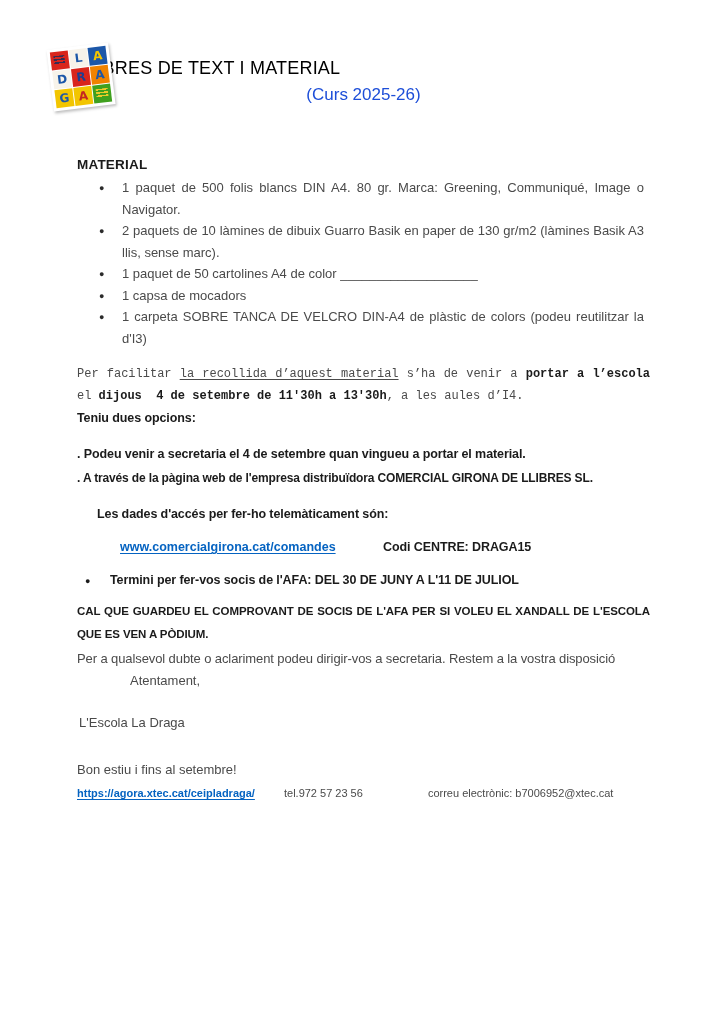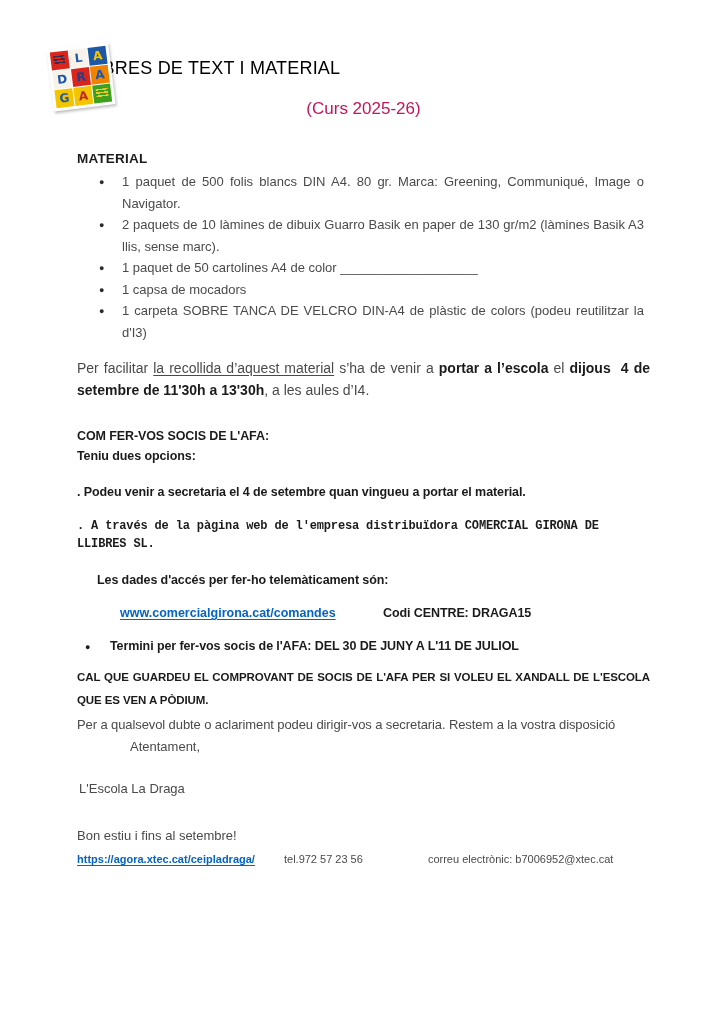--- a/index.html
+++ b/index.html
@@ -69,40 +69,40 @@
     text-align: left;
     font-size: 18px;
     font-weight: normal;
     color: #000000;
     line-height: 24px;
     letter-spacing: 0.2px;
   }
   .doc-subtitle {
     text-align: center;
     font-size: 17px;
-    color: #be185d;
+    color: #1d4ed8;
     line-height: 26px;
-    margin-top: 16px;
+    margin-top: 2px;
   }
   .section-title {
     text-align: center;
     font-size: 16px;
     font-weight: bold;
     color: #000000;
     text-decoration: underline;
     text-underline-offset: 3px;
     text-decoration-thickness: 2px;
     line-height: 22px;
     margin-top: 56px;
     letter-spacing: 0.2px;
   }
 
   
   .material-heading {
-    margin-top: 28px;
+    margin-top: 48px;
     font-size: 13.5px;
     font-weight: bold;
     color: #1b1b1b;
     line-height: 18px;
     letter-spacing: 0.2px;
   }
   ul.material-list {
     list-style: none;
     margin-top: 3px;
   }
@@ -120,40 +120,41 @@
     position: absolute;
     left: 22px;
     top: 1px;
     font-size: 9px;
     color: #2b2b2b;
   }
 
   
   .delivery {
     margin-top: 14px;
-    font-size: 14px;
+    font-size: 12px;
     line-height: 22px;
     text-align: justify;
     max-width: 573px;
+    font-family: Liberation Mono, monospace;
   }
   .delivery .b, .b { font-weight: bold; color: #1b1b1b; }
   .delivery .u, .u { text-decoration: underline; text-underline-offset: 2px; }
 
   
   .mini-bold {
     font-size: 12.5px;
     font-weight: bold;
     color: #1b1b1b;
     line-height: 18px;
     letter-spacing: -0.1px;
   }
   .afa-heading { margin-top: 26px; }
   .afa-subheading { margin-top: 2px; }
   .afa-option1 { margin-top: 18px; }
-  .afa-option2 { margin-top: 16px; font-size: 12px; letter-spacing: -0.15px; font-family: Liberation Mono, monospace; }
+  .afa-option2 { margin-top: 6px; font-size: 12px; letter-spacing: -0.15px; }
   .afa-access { margin-top: 18px; padding-left: 20px; }
   .afa-linkline { margin-top: 15px; padding-left: 43px; font-size: 12.5px; line-height: 18px; }
   .afa-linkline .centre-code { margin-left: 44px; font-weight: bold; color: #1b1b1b; letter-spacing: -0.1px; }
   a.weblink {
     color: #0563c1;
     font-weight: bold;
     text-decoration: underline;
     text-underline-offset: 2px;
   }
   .termini {
@@ -247,21 +248,20 @@
   <ul class="material-list">
     <li><span>1 paquet de 500 folis blancs DIN A4. 80 gr. Marca: Greening, Communiqué, Image o Navigator.</span></li>
     <li><span>2 paquets de 10 làmines de dibuix Guarro Basik en paper de 130 gr/m2 (làmines Basik A3 llis, sense marc).</span></li>
     <li><span>1 paquet de 50 cartolines A4 de color ___________________</span></li>
     <li><span>1 capsa de mocadors</span></li>
     <li><span>1 carpeta SOBRE TANCA DE VELCRO DIN-A4 de plàstic de colors (podeu reutilitzar la d'I3)</span></li>
   </ul>
 
   <p class="delivery"><span>Per facilitar </span><span class="u">la recollida d’aquest material</span><span> s’ha de venir a </span><span class="b">portar a l’escola</span><span> el </span><span class="b">dijous&nbsp; 4 de setembre de 11'30h a 13'30h</span><span>, a les aules d’I4.</span></p>
 
-  <div class="mini-bold afa-heading">COM FER-VOS SOCIS DE L'AFA:</div>
   <div class="mini-bold afa-subheading">Teniu dues opcions:</div>
   <div class="mini-bold afa-option1">. Podeu venir a secretaria el 4 de setembre quan vingueu a portar el material.</div>
   <div class="mini-bold afa-option2">. A través de la pàgina web de l'empresa distribuïdora COMERCIAL GIRONA DE LLIBRES SL.</div>
   <div class="mini-bold afa-access">Les dades d'accés per fer-ho telemàticament són:</div>
   <div class="afa-linkline">
     <a href="#" class="weblink">www.comercialgirona.cat/comandes</a>
     <span class="centre-code">Codi CENTRE: DRAGA15</span>
   </div>
   <div class="termini">Termini per fer-vos socis de l'AFA: DEL 30 DE JUNY A L'11 DE JULIOL</div>
 

